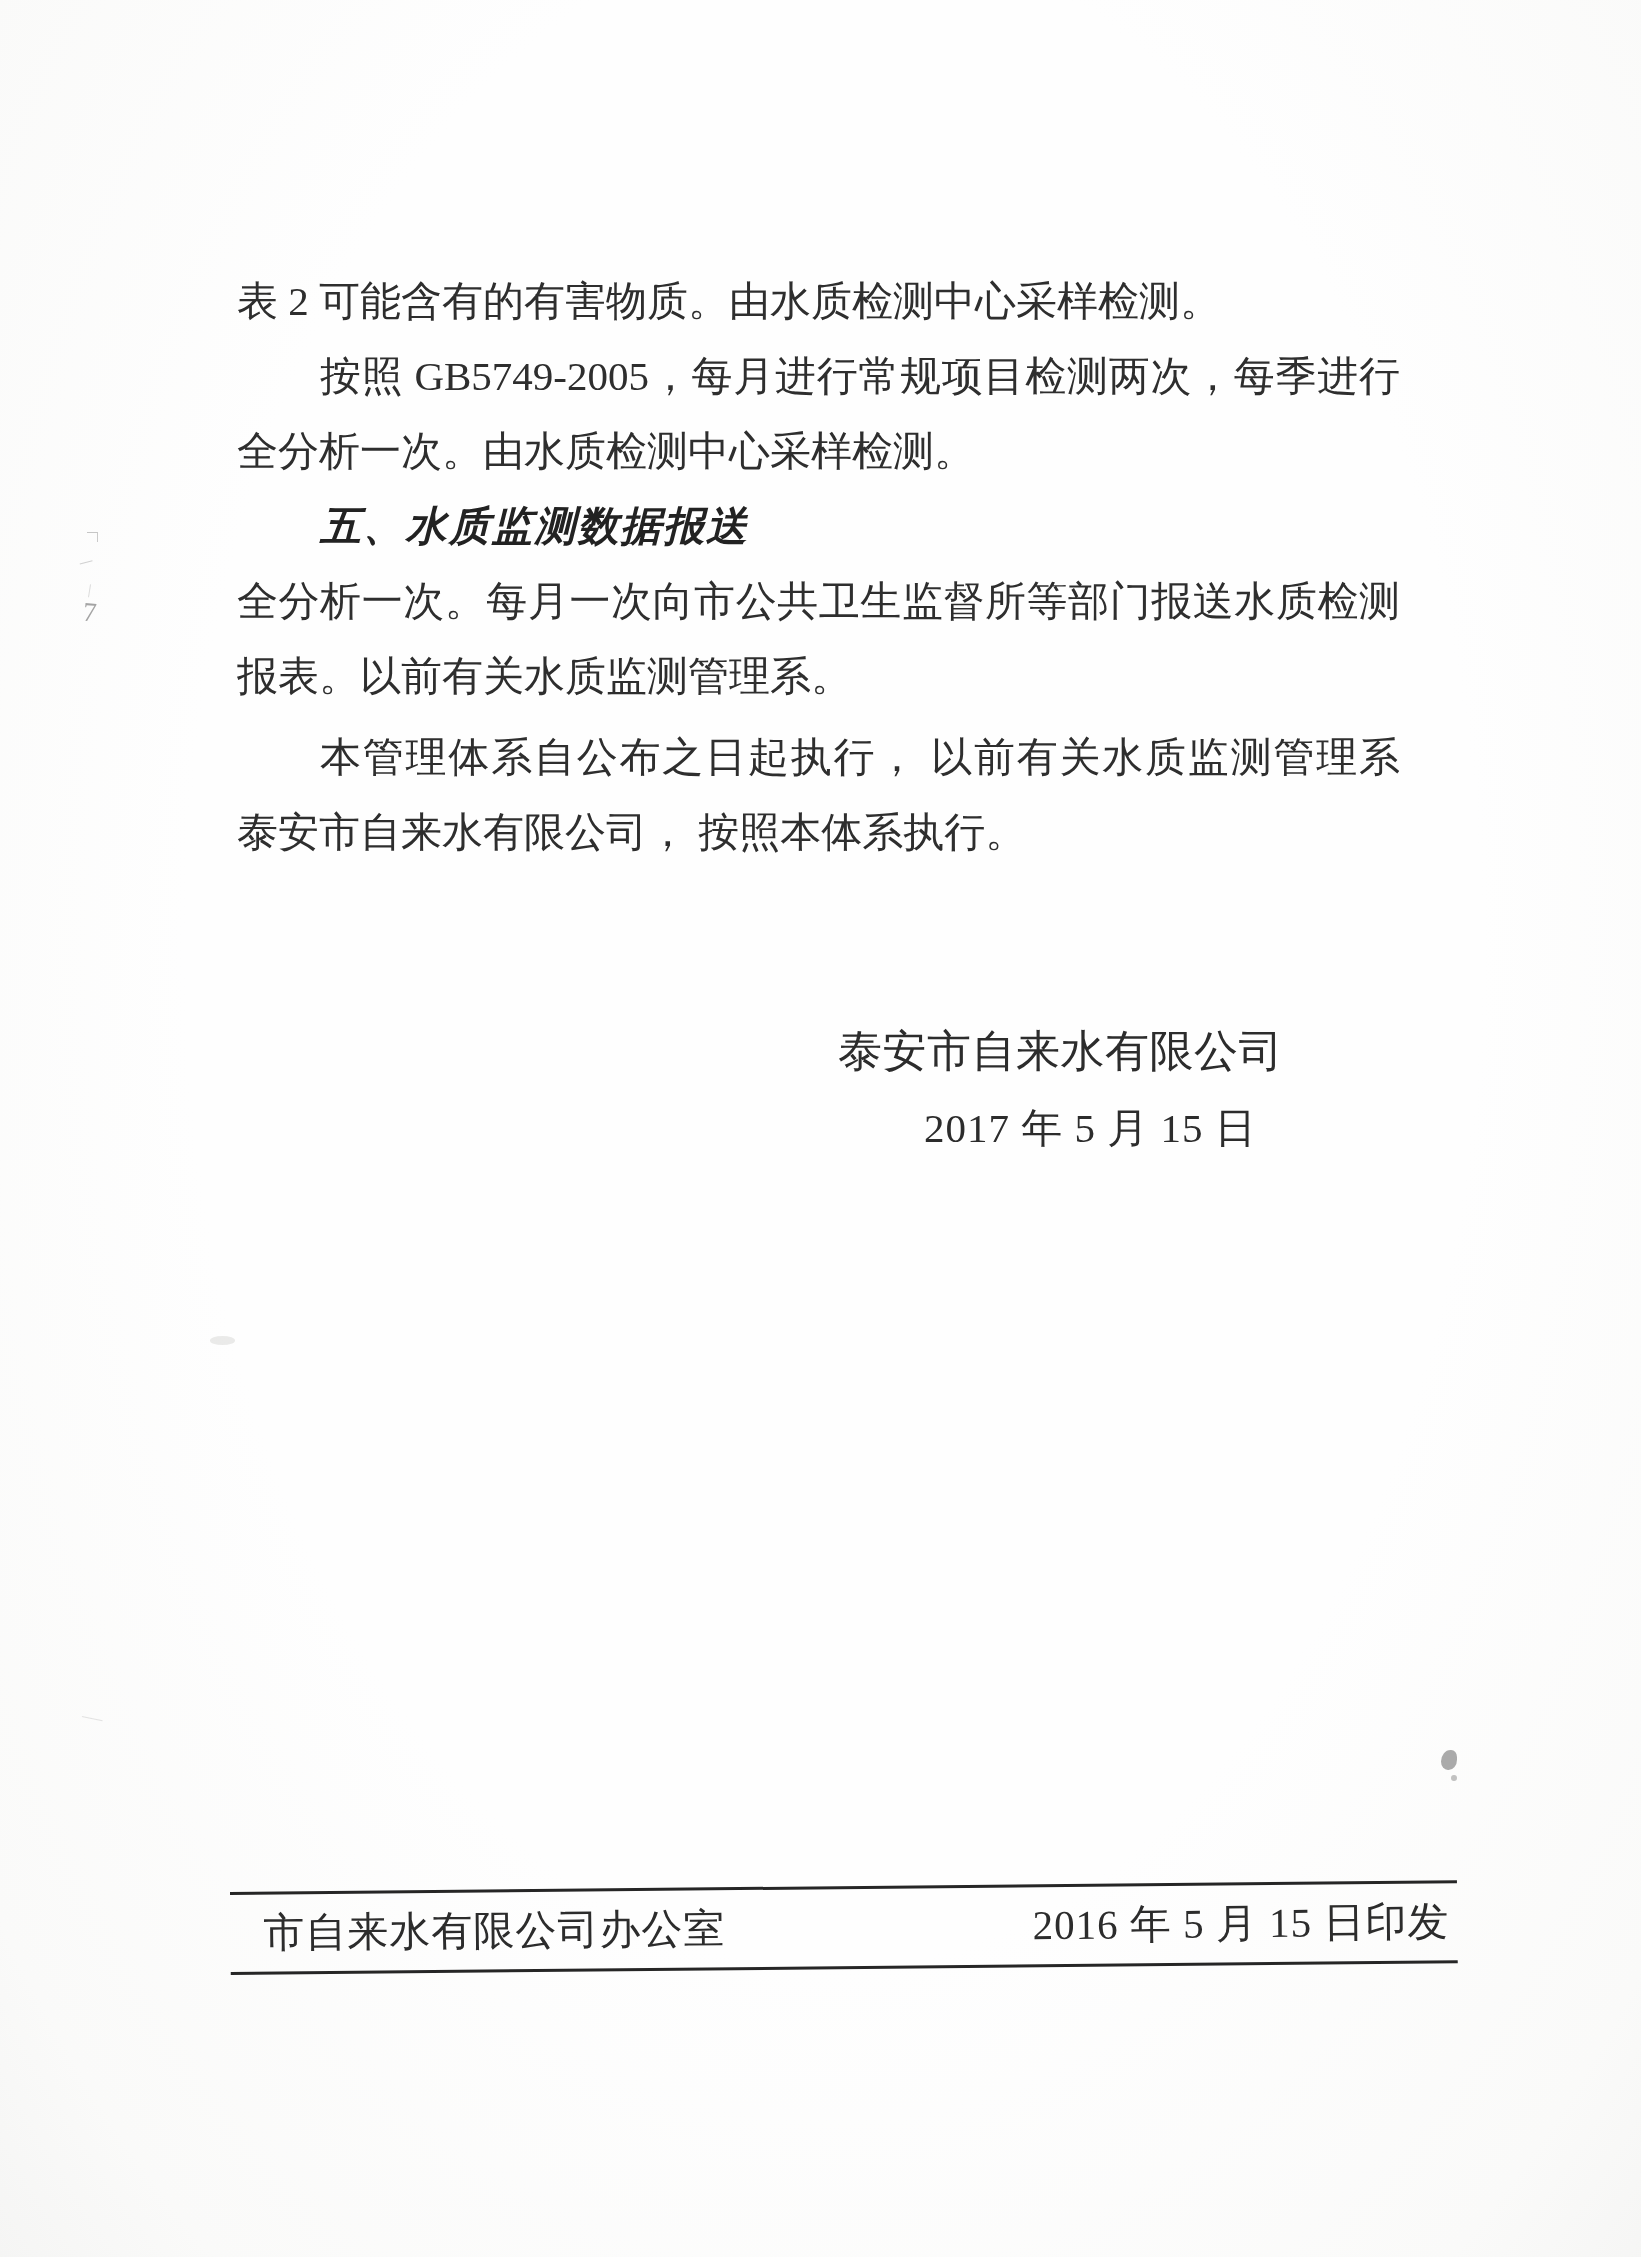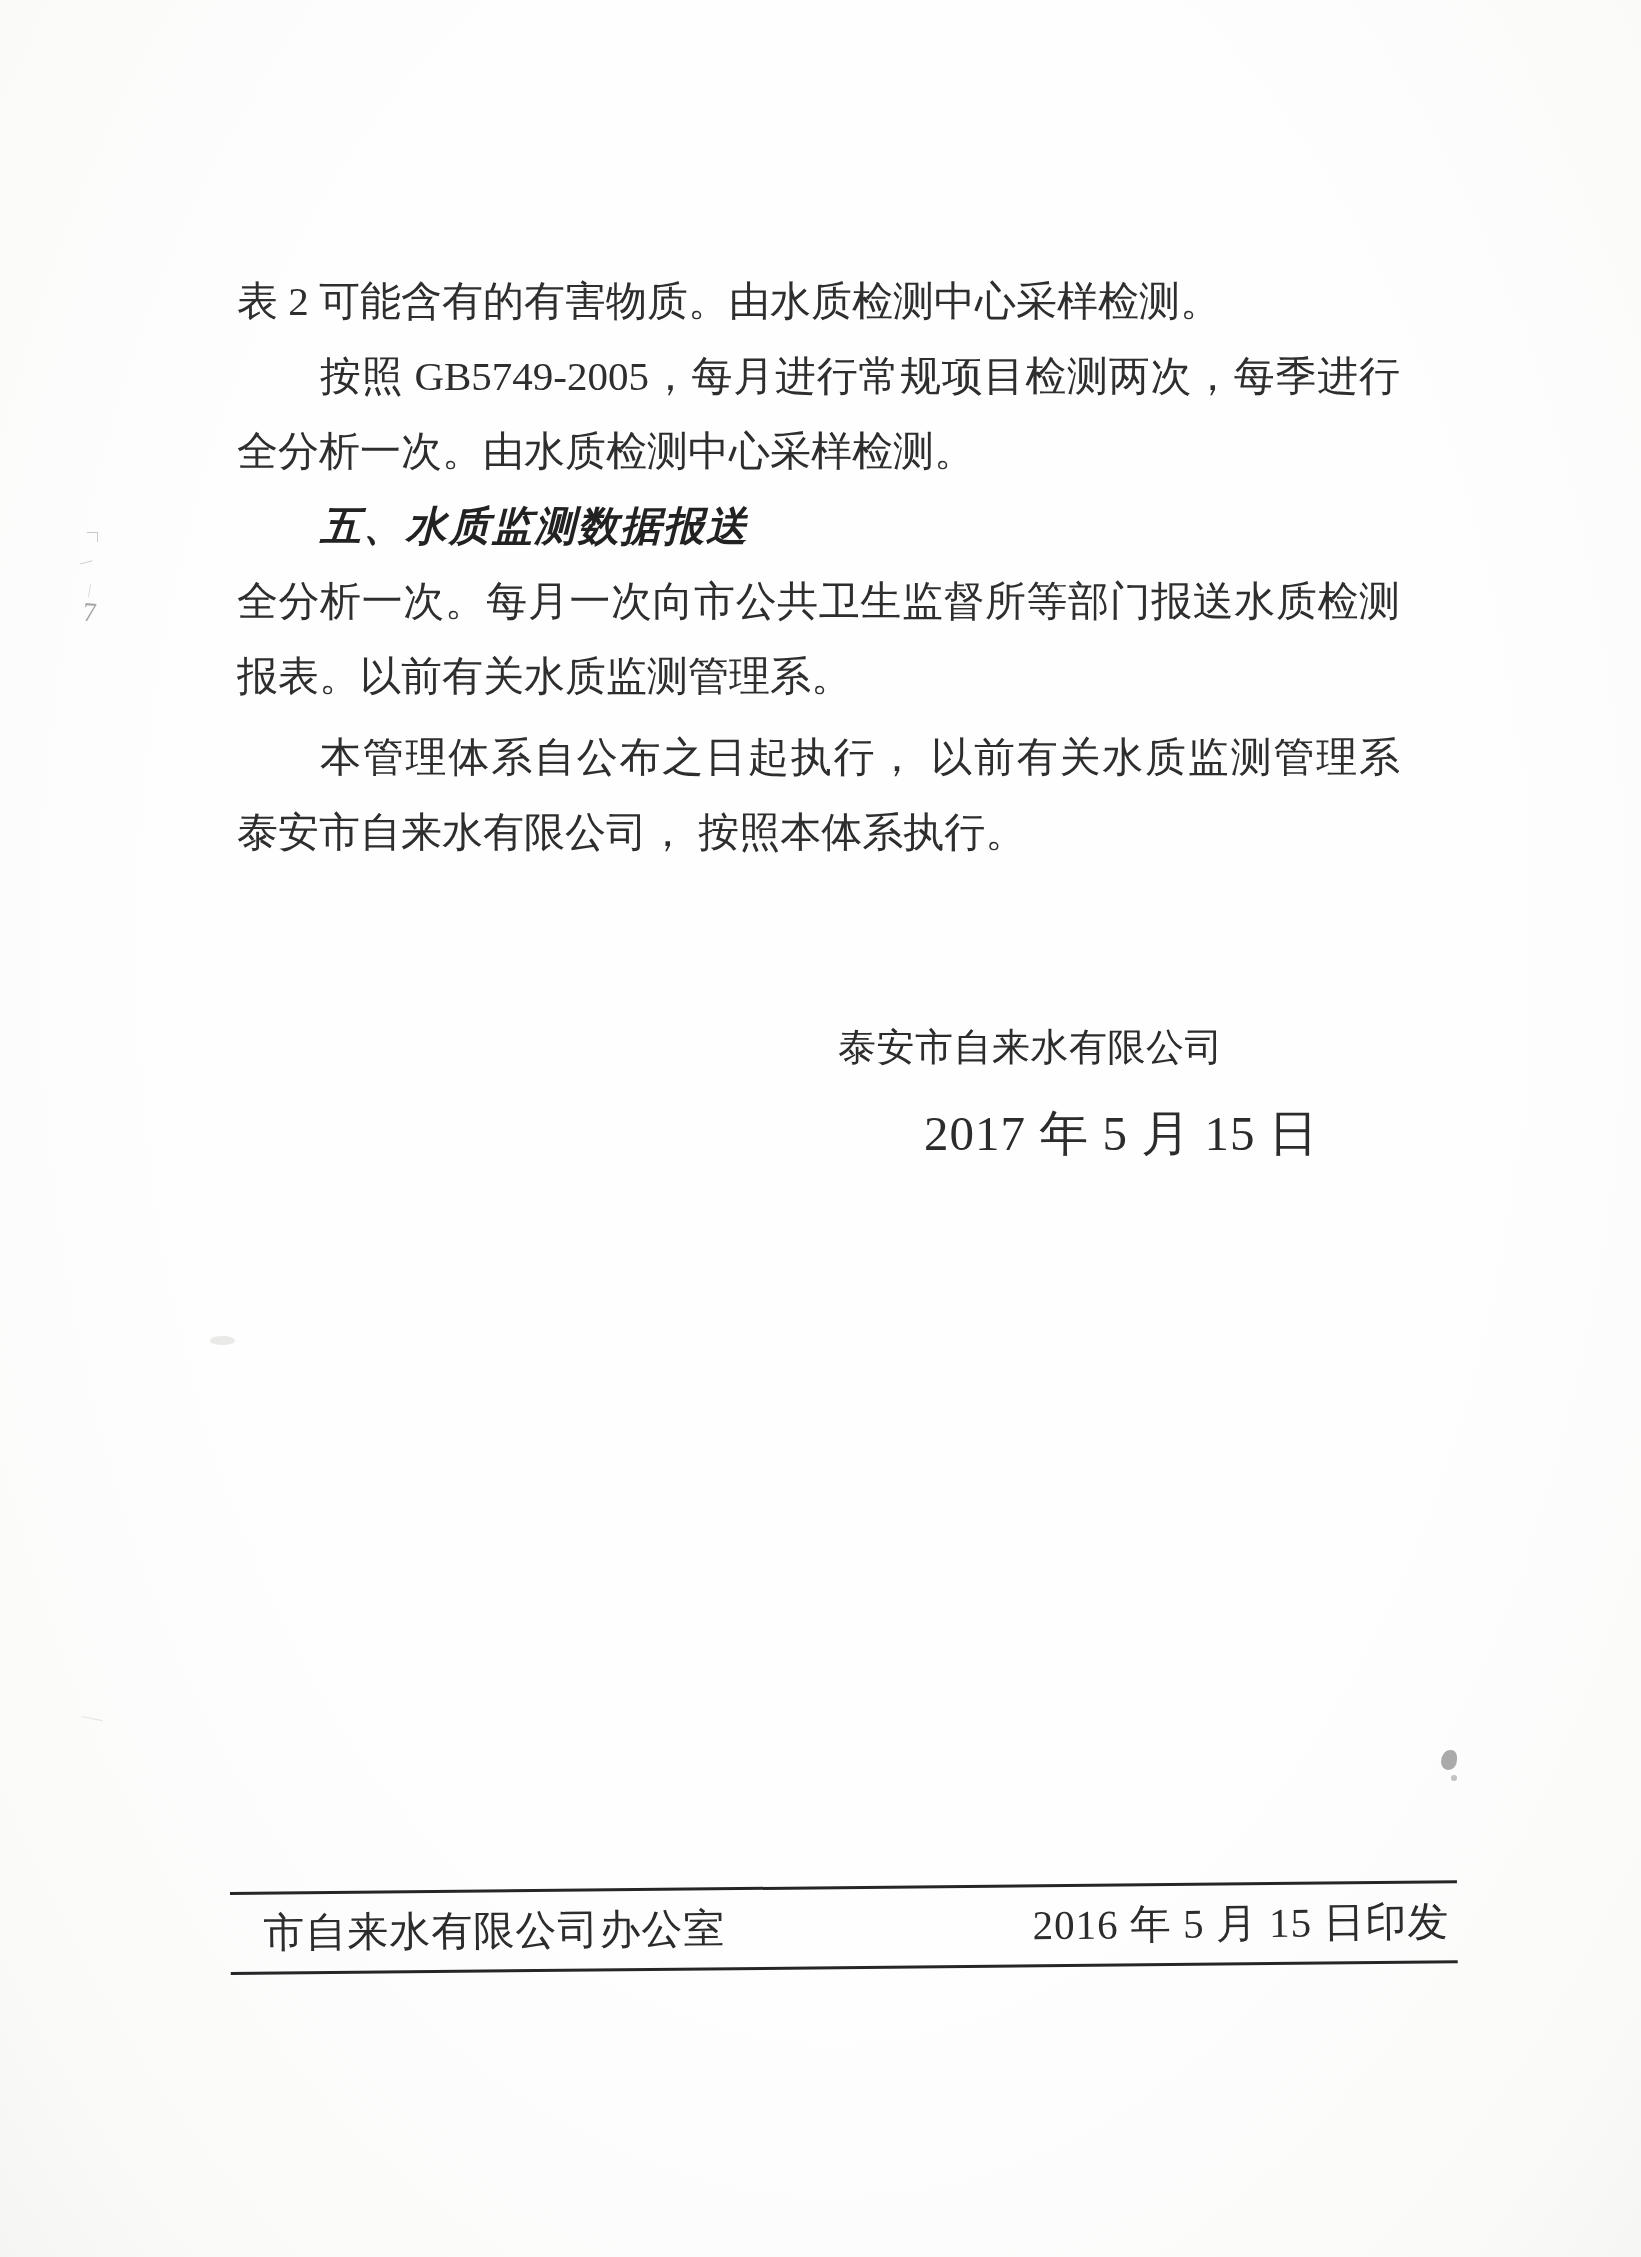--- a/index.html
+++ b/index.html
@@ -55,30 +55,30 @@
     color: #222222;
     letter-spacing: 1.9px;
     font-style: italic;
   }
 
   
   .sig-company {
     position: absolute;
     left: 838px;
     top: 1022px;
-    font-size: 38px;
+    font-size: 44px;
     letter-spacing: 0.5px;
     color: #2c2c2c;
     white-space: nowrap;
   }
   .sig-date {
     position: absolute;
     left: 924px;
     top: 1101px;
-    font-size: 49px;
+    font-size: 41px;
     letter-spacing: 1px;
     color: #2c2c2c;
     white-space: nowrap;
   }
 
   
   .footer {
     position: absolute;
     left: 230px;
     top: 1892px;

